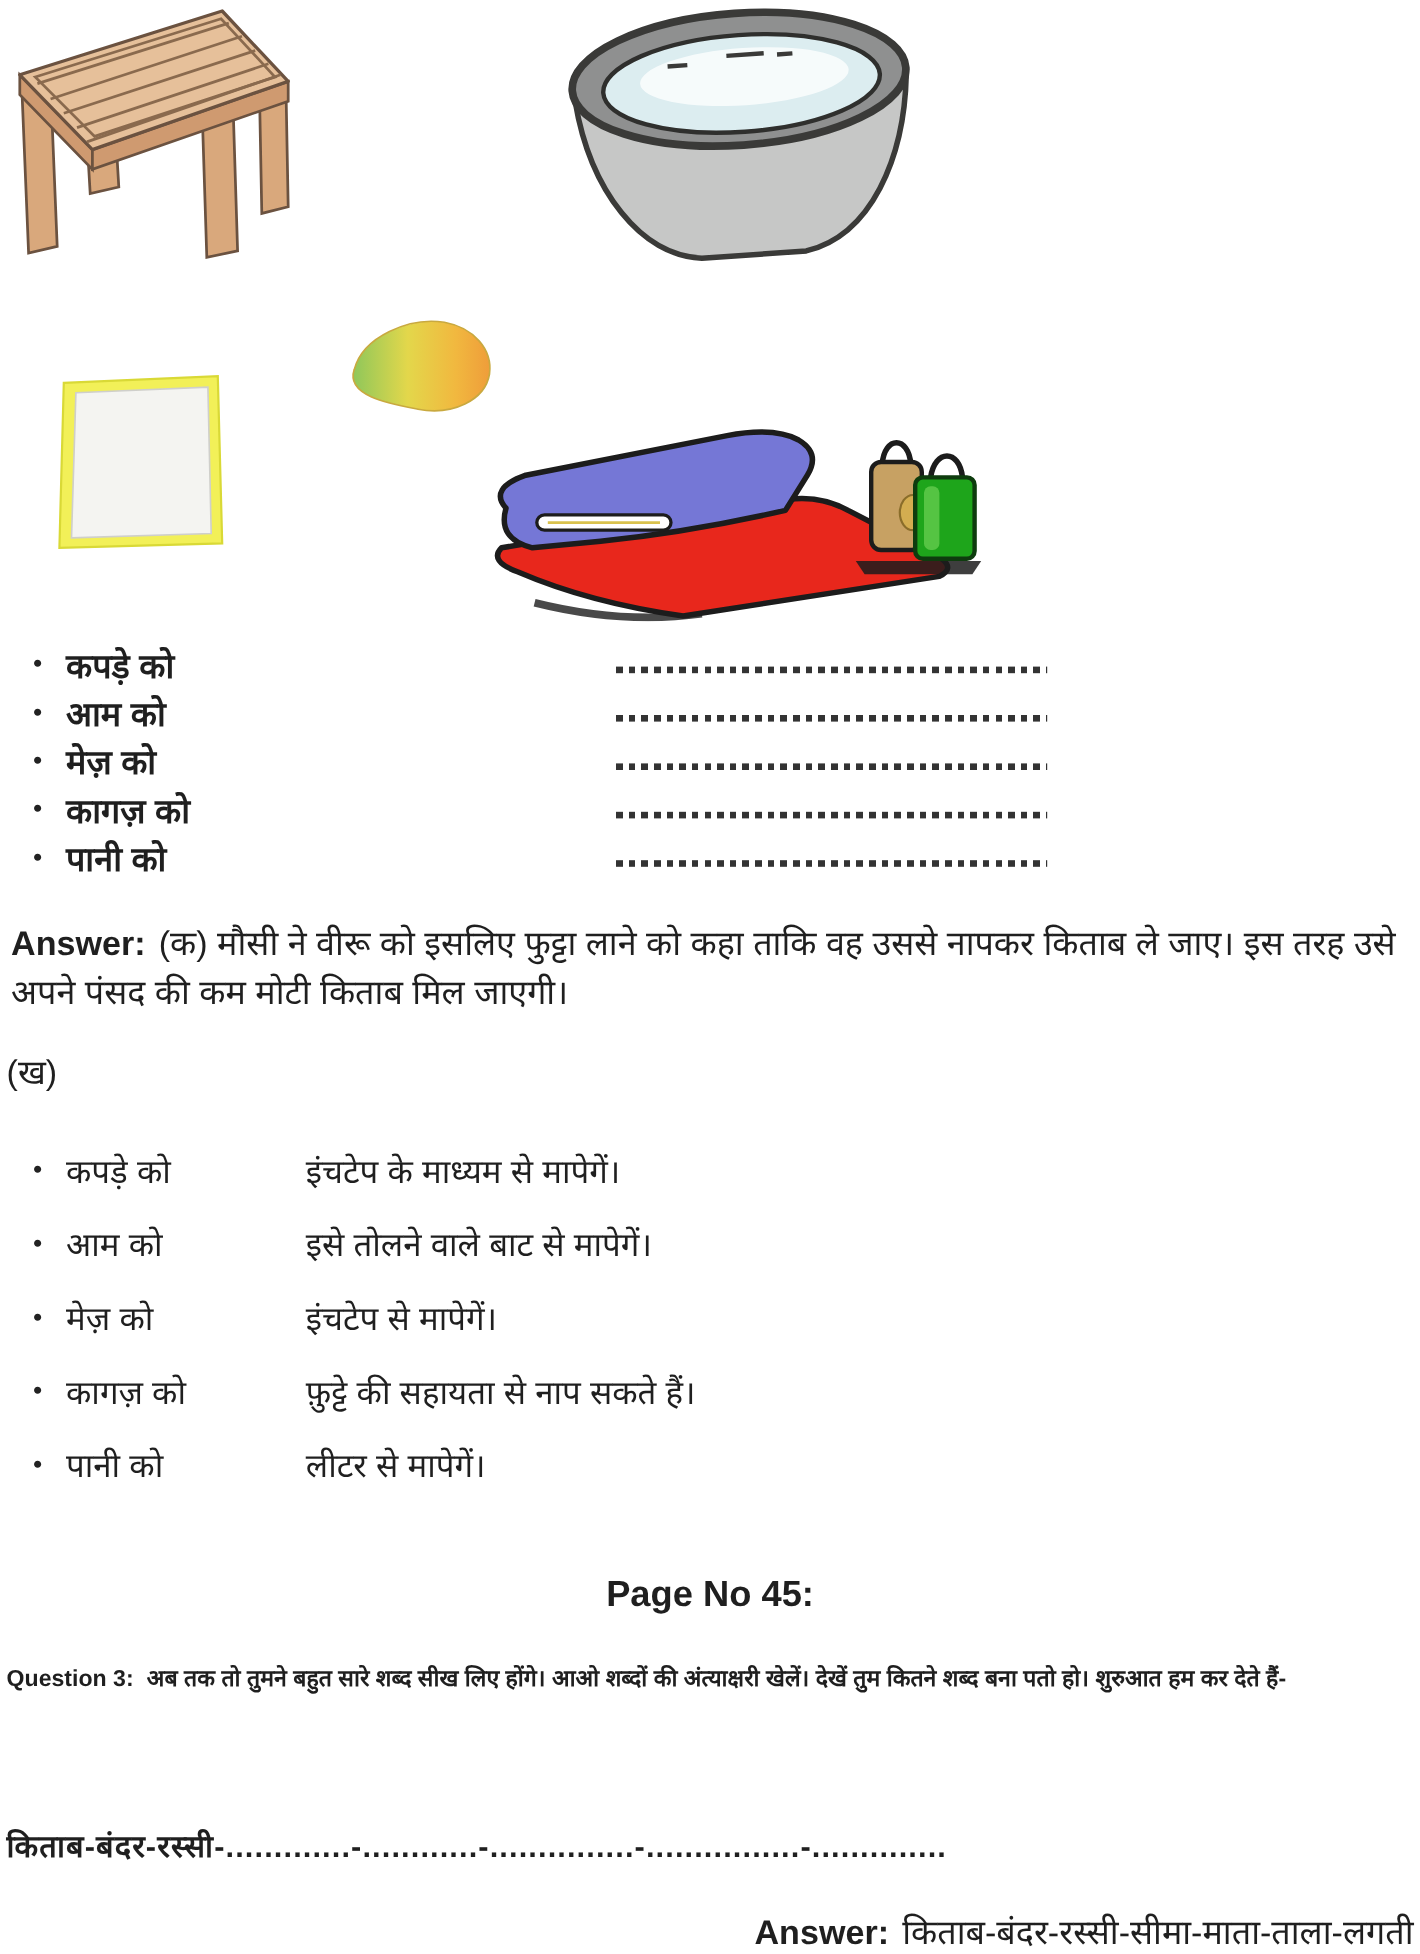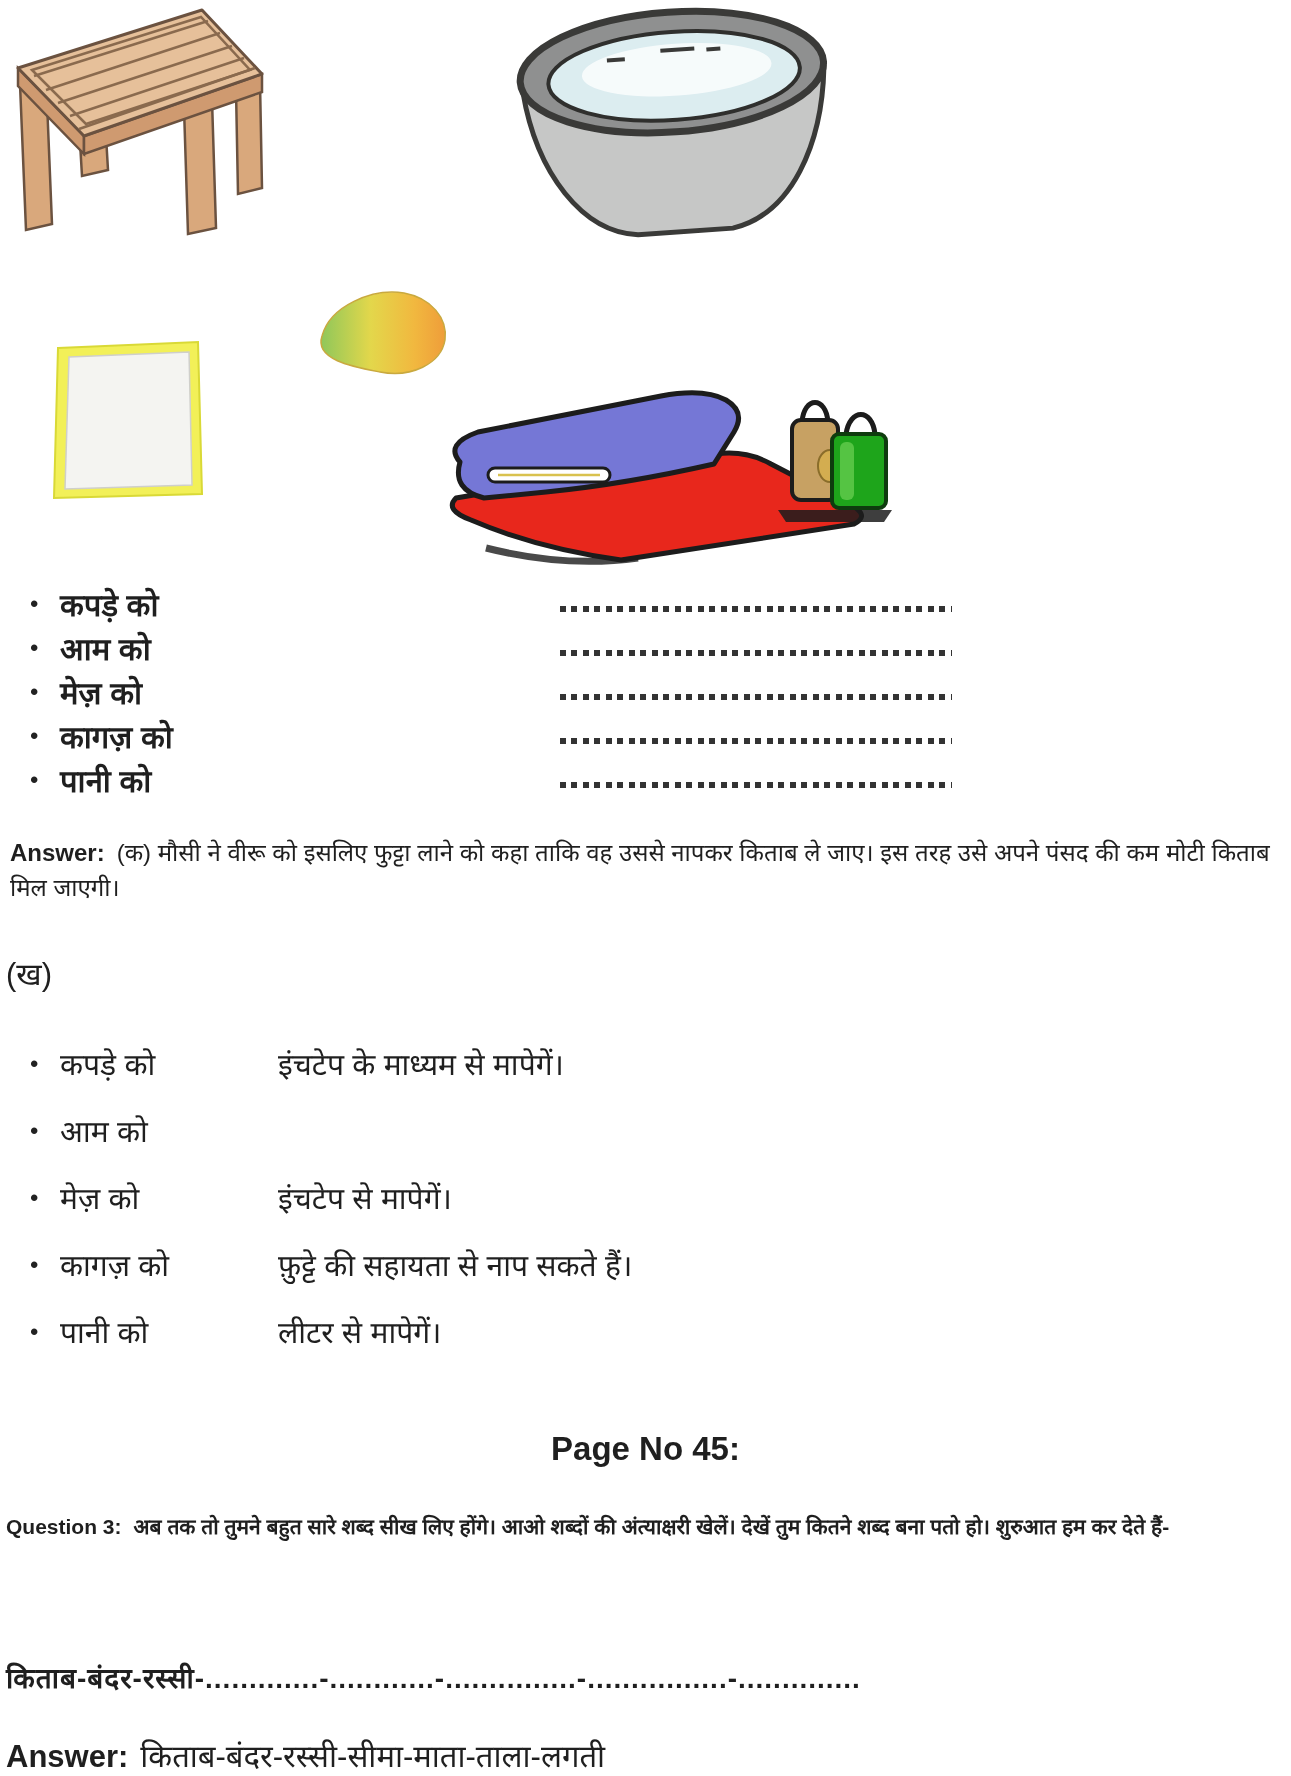--- a/index.html
+++ b/index.html
@@ -24,27 +24,27 @@
   .list-b{position:absolute;top:1030px;left:30px;right:30px;}
   .list-b li{height:67px;display:flex;align-items:center;}
   .bullet{width:30px;font-size:24px;color:#222;flex:0 0 auto;}
   .label-a{font-weight:bold;font-size:31px;white-space:nowrap;}
   .label-b{width:218px;font-size:30px;flex:0 0 auto;}
   .ans-b{font-size:30px;}
   .dotline{
     position:absolute;left:530px;top:24px;width:392px;height:6px;
     background-image:repeating-linear-gradient(90deg,#333 0 6px,transparent 6px 11.5px);
   }
-  .answer-a{position:absolute;top:836px;left:10px;right:14px;margin:0;font-size:24px;line-height:1.45;}
+  .answer-a{position:absolute;top:836px;left:10px;right:14px;margin:0;font-size:31px;line-height:1.45;}
   .bold{font-weight:bold;}
   .kha{position:absolute;top:952px;left:6px;font-size:31px;}
   .page-heading{position:absolute;top:1430px;left:0;width:100%;text-align:center;font-weight:bold;font-size:33px;}
   .question{position:absolute;top:1512px;left:6px;right:6px;margin:0;font-weight:bold;font-size:21px;line-height:1.4;}
   .fill-line{position:absolute;top:1658px;left:6px;right:6px;font-weight:bold;font-size:28px;letter-spacing:1px;}
-  .answer-3{position:absolute;top:1734px;left:6px;right:6px;margin:0;font-size:31px;}
+  .answer-3{position:absolute;top:1734px;left:6px;right:6px;margin:0;font-size:31px;text-align:right;}
   .sp{display:inline-block;width:12px;}
 </style>
 </head>
 <body>
 
 <div class="page">
 
   <div>
 
     <svg class="fig fig-table" viewBox="0 0 264 234">
@@ -148,20 +148,21 @@
 
   <ul class="list-b">
     <li>
       <span class="bullet">•</span>
       <span class="label-b">कपड़े को</span>
       <span class="ans-b">इंचटेप के माध्यम से मापेगें।</span>
     </li>
     <li>
       <span class="bullet">•</span>
       <span class="label-b">आम को</span>
+      <span class="ans-b">इसे तोलने वाले बाट से मापेगें।</span>
     </li>
     <li>
       <span class="bullet">•</span>
       <span class="label-b">मेज़ को</span>
       <span class="ans-b">इंचटेप से मापेगें।</span>
     </li>
     <li>
       <span class="bullet">•</span>
       <span class="label-b">कागज़ को</span>
       <span class="ans-b">फ़ुट्टे की सहायता से नाप सकते हैं।</span>

